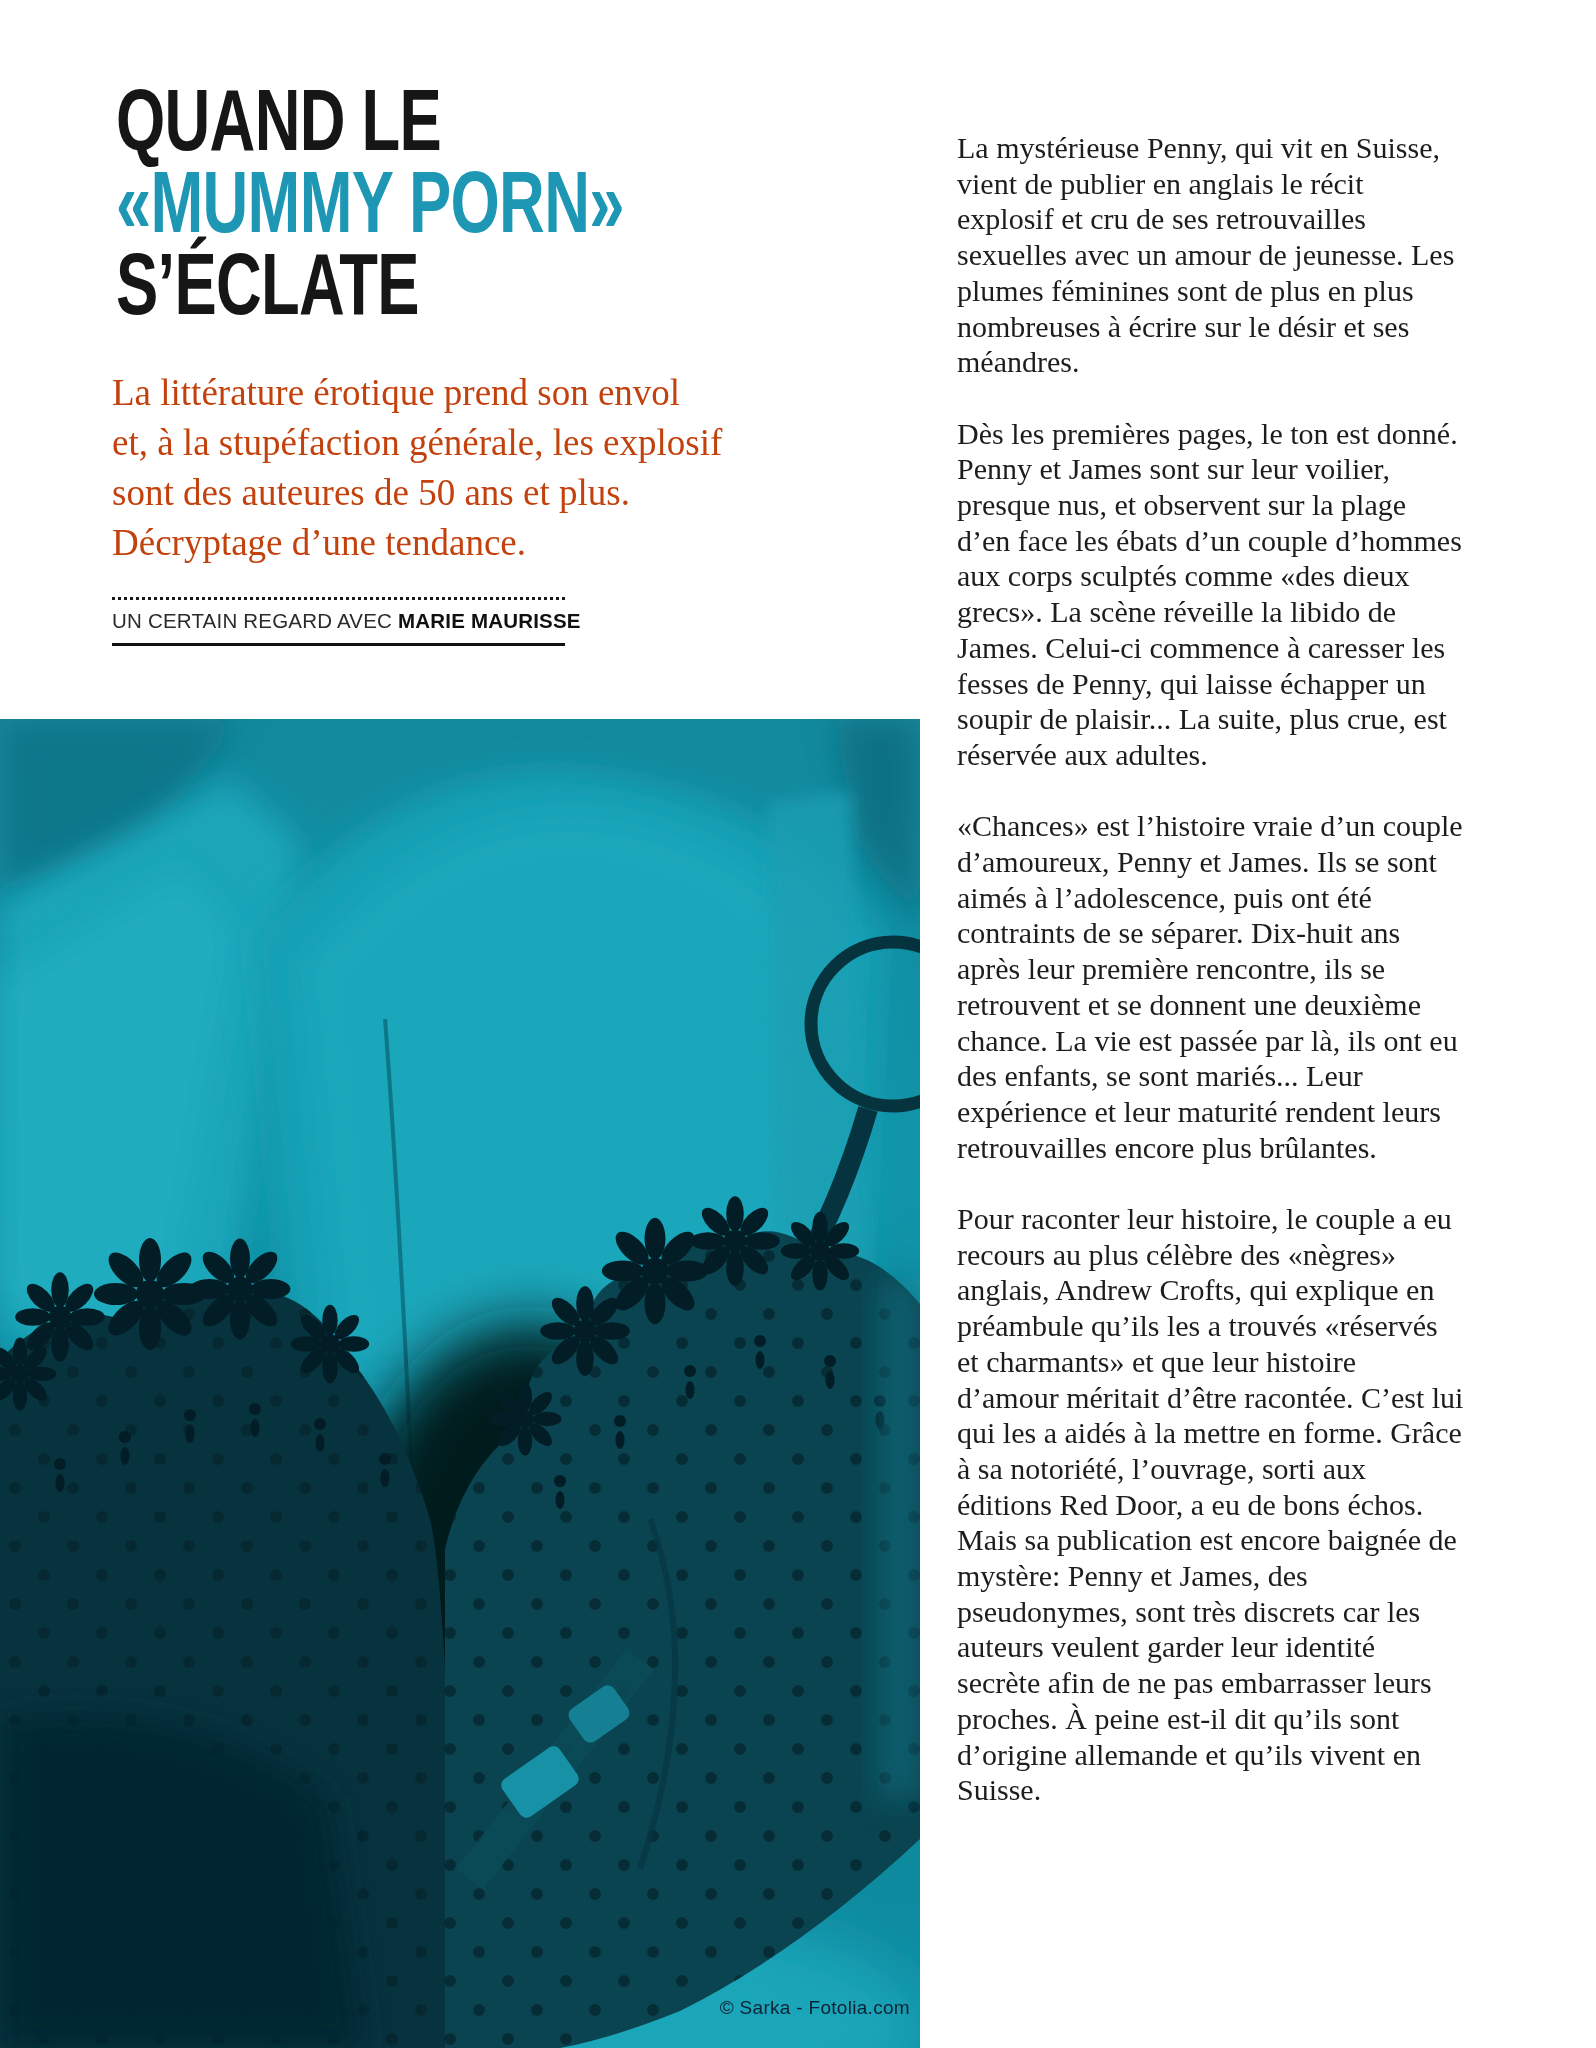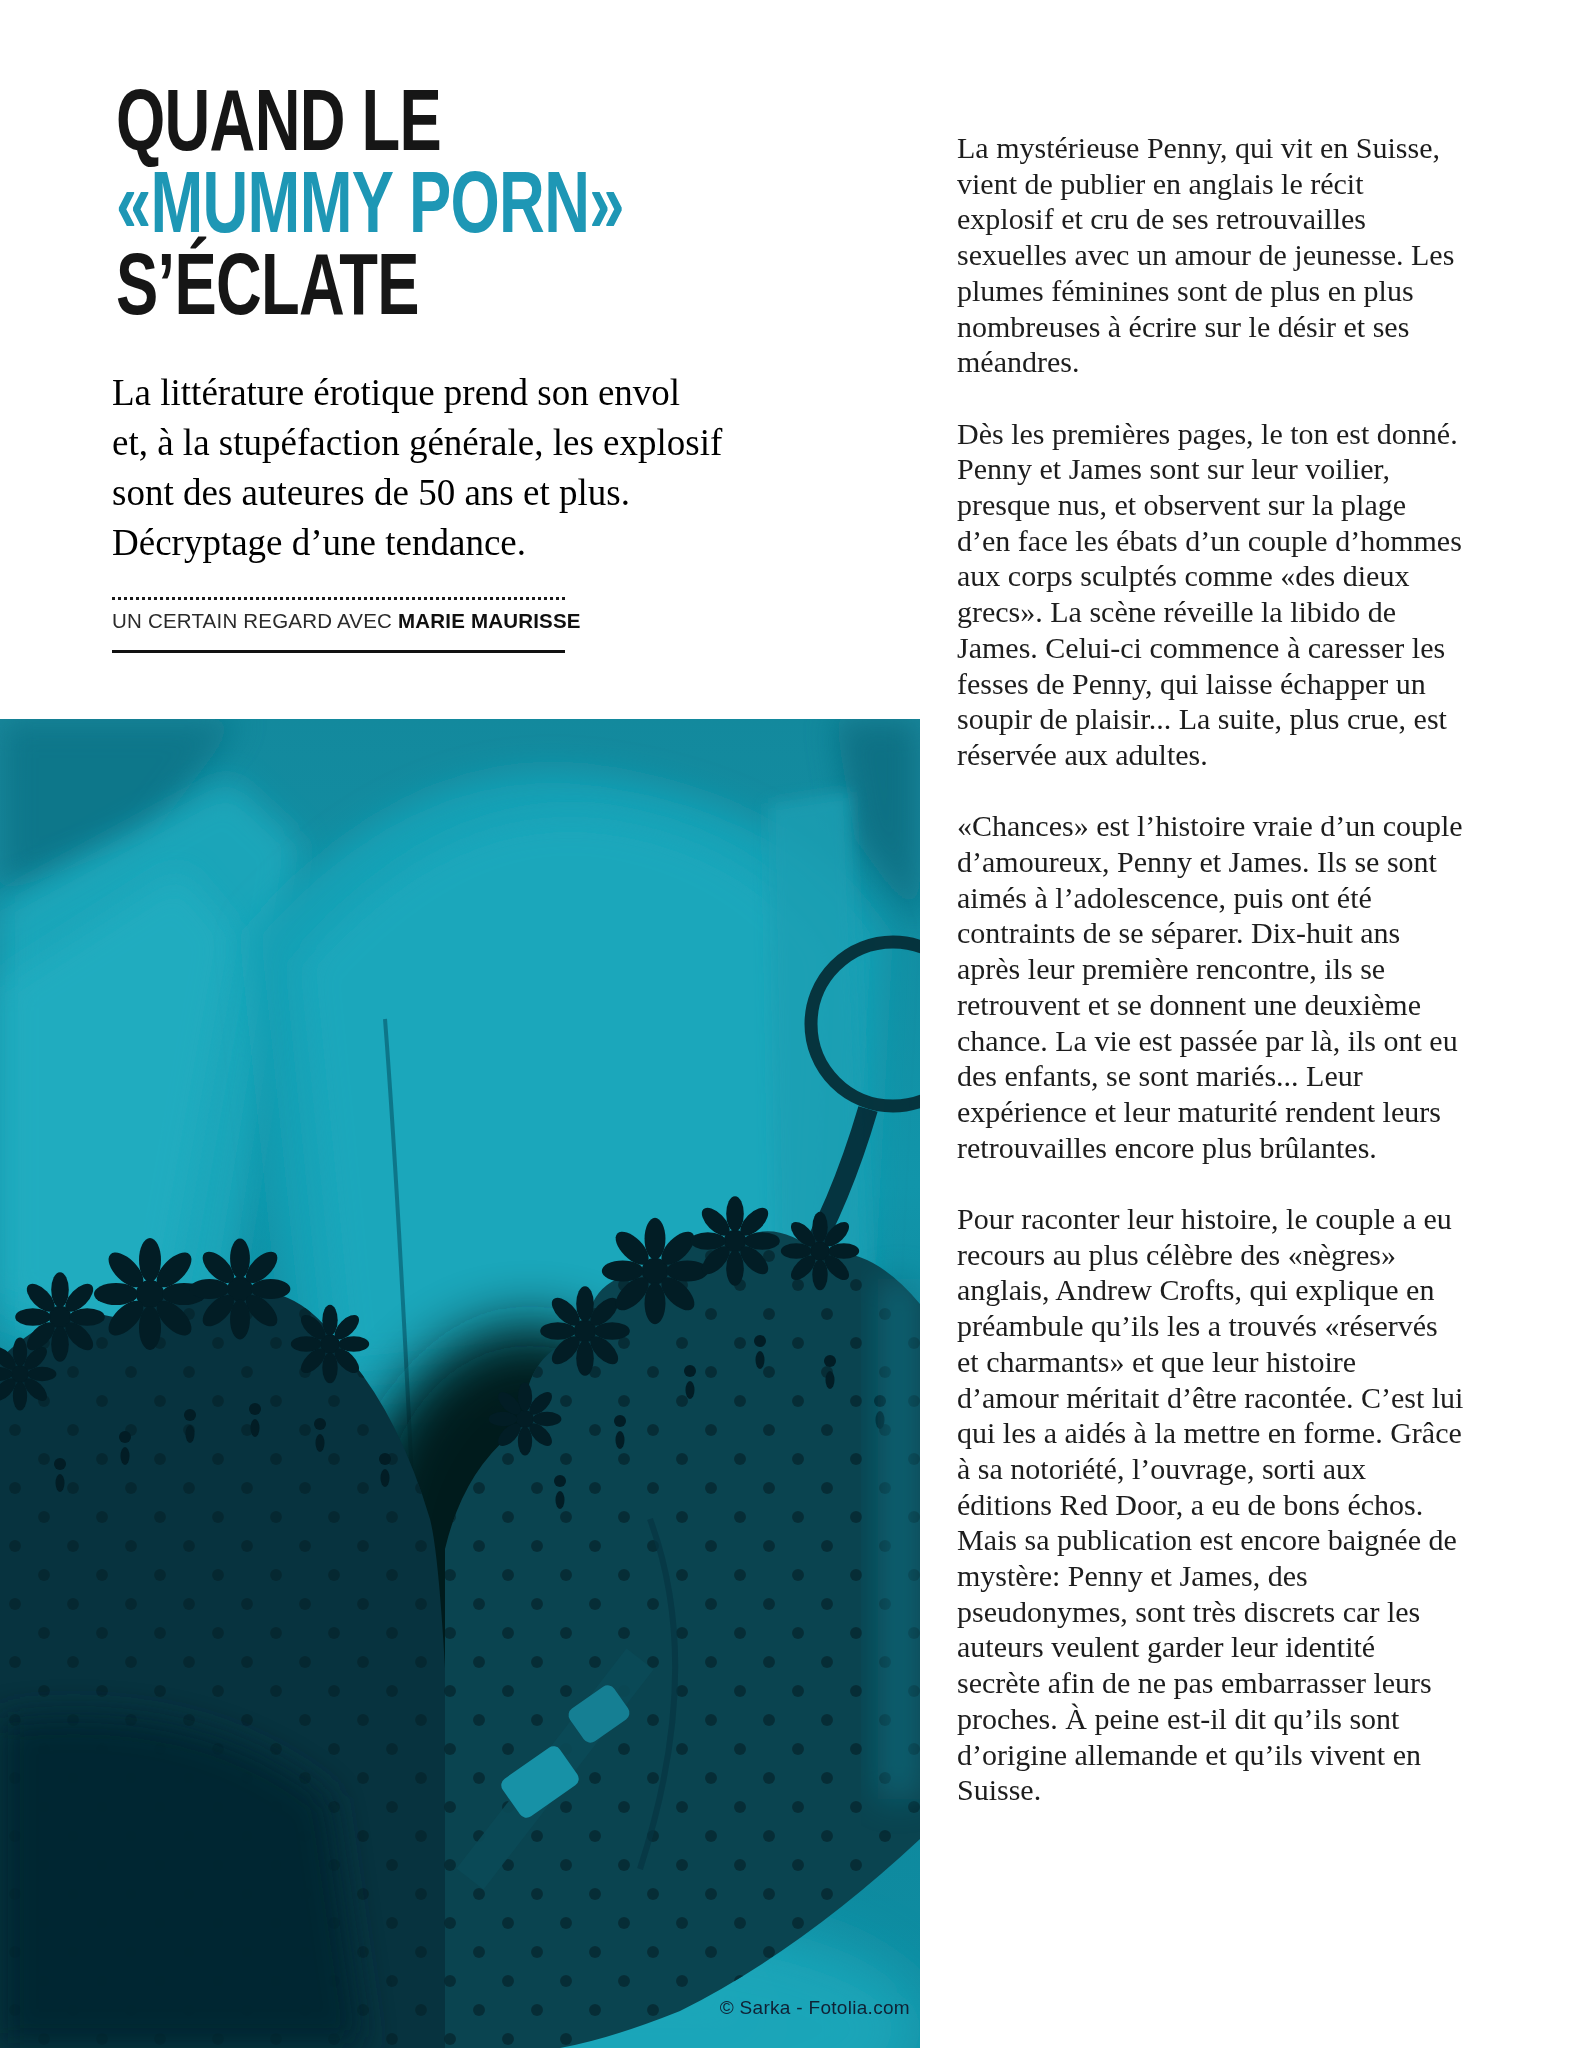--- a/index.html
+++ b/index.html
@@ -10,28 +10,28 @@
   
   .headline{position:absolute;left:112px;top:75px;margin:4px;color:#161616}
   .hl-line{
     font-family:"Liberation Sans",sans-serif;font-weight:700;font-size:88px;
     line-height:82px;letter-spacing:-1px;transform:scaleX(.72);
     transform-origin:0 50%;white-space:nowrap;
   }
   .hl-accent{color:#1e97b5}
   
   .standfirst{
-    position:absolute;left:112px;top:368px;color:#000000;
+    position:absolute;left:112px;top:368px;color:#c2410c;
     font-family:"Liberation Serif",serif;font-size:37px;line-height:50px;
   }
   
   .byline{
     position:absolute;left:112px;top:597px;width:453px;
     border-top:3px dotted #1a1a1a;border-bottom:3px solid #111;
-    padding:9px 0 17px;font-size:20.5px;letter-spacing:.2px;color:#2b2b2b;
+    padding:9px 0 10px;font-size:20.5px;letter-spacing:.2px;color:#2b2b2b;
     white-space:nowrap;
   }
   .byline b{font-weight:700;color:#101010}
   
   .photo{position:absolute;left:0;top:719px;width:920px;height:1329px}
   .photo svg{display:block;width:100%;height:100%}
   .credit{
     position:absolute;right:10px;bottom:29px;font-size:19px;color:#0f172a;
     opacity:.92;letter-spacing:.3px;
   }

